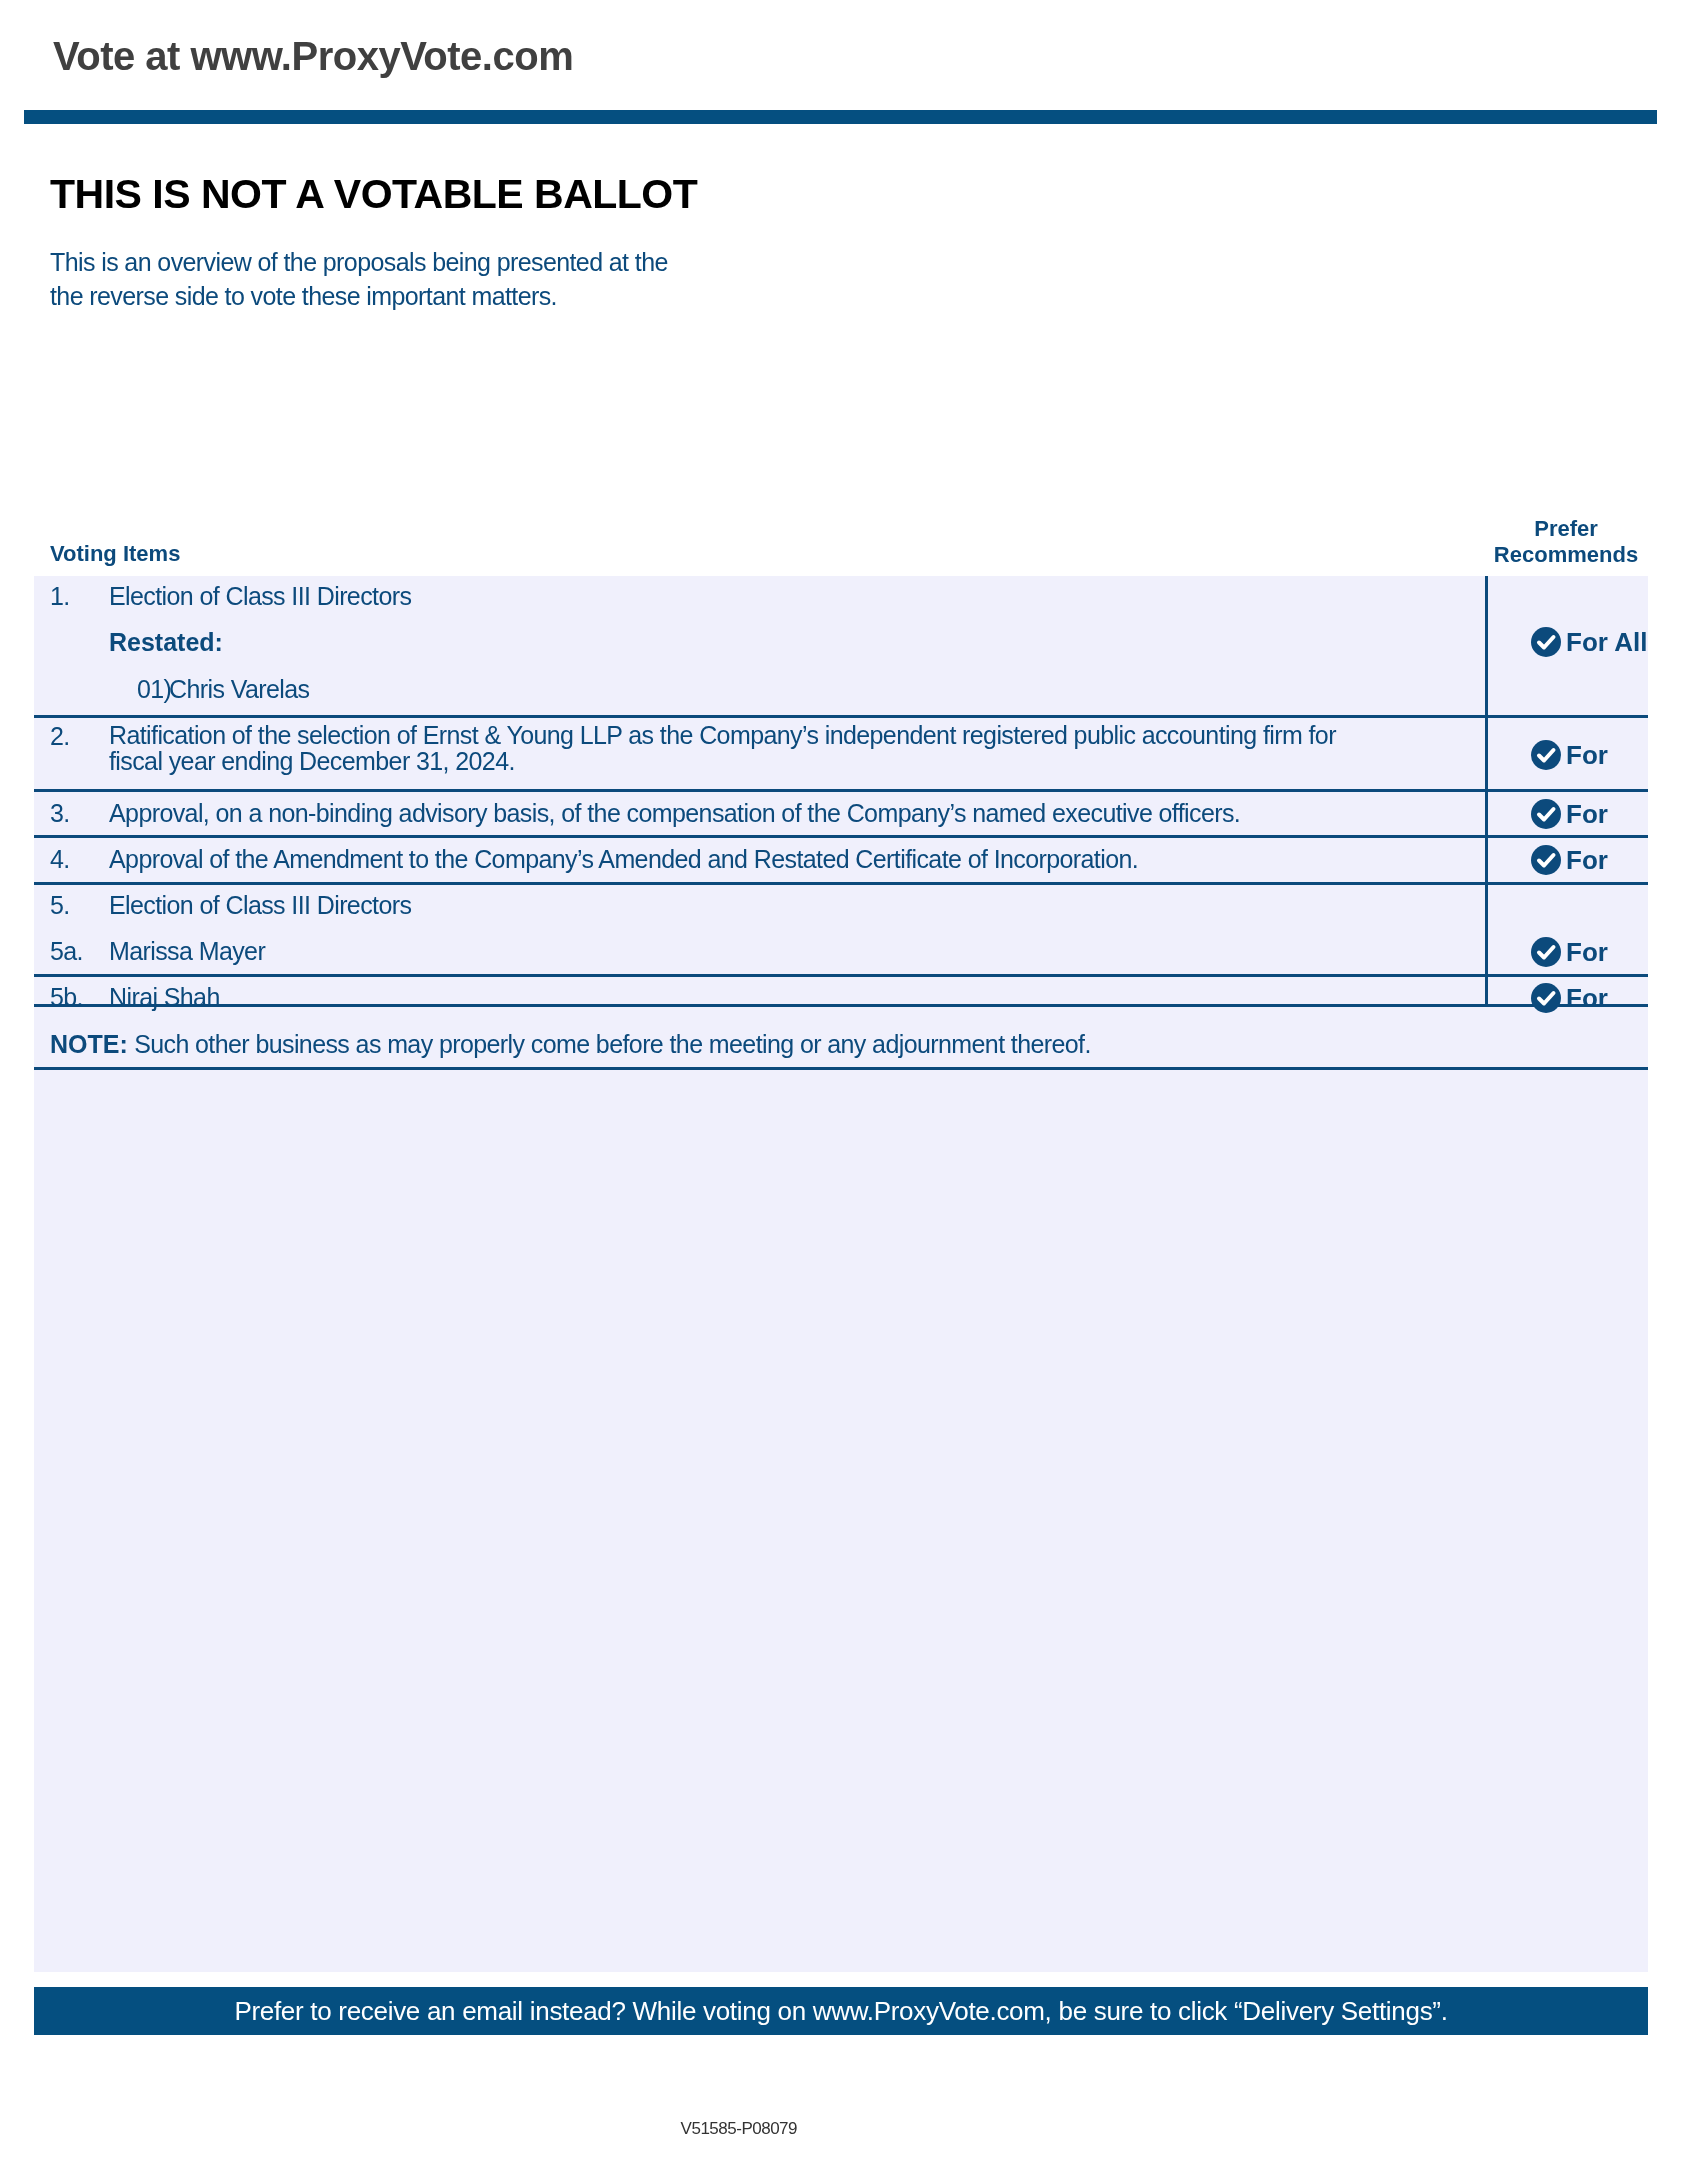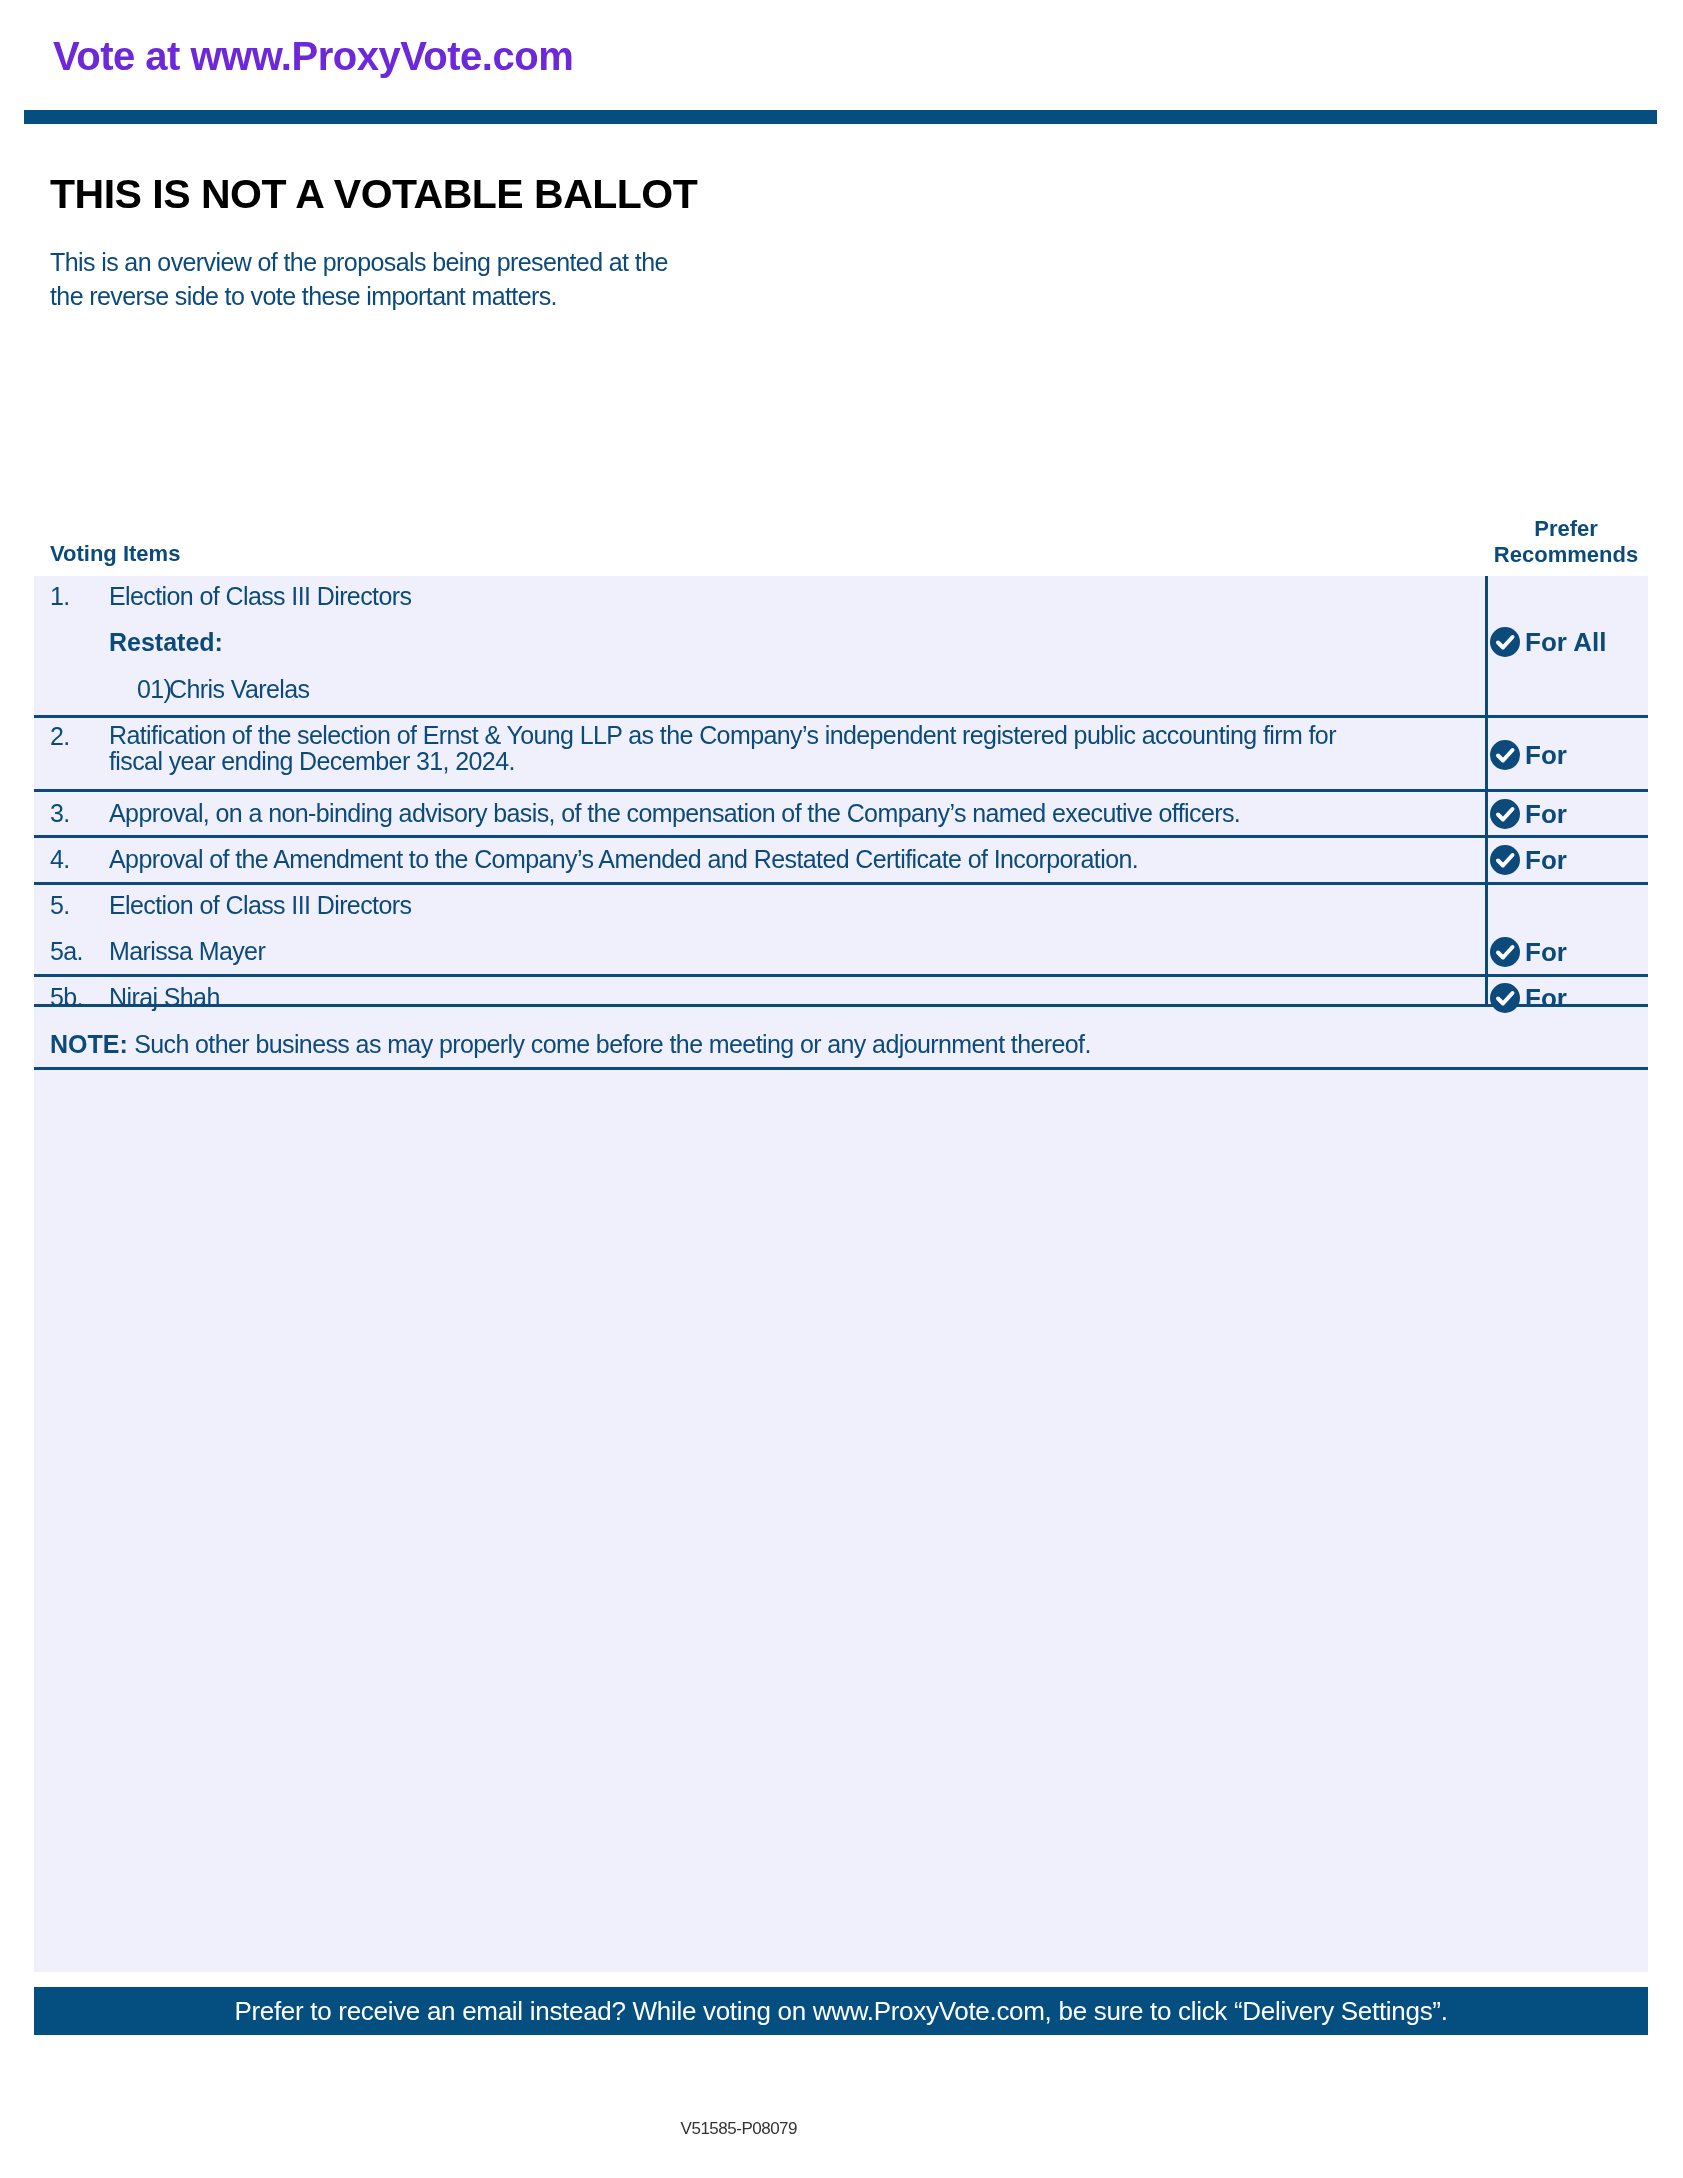--- a/index.html
+++ b/index.html
@@ -1,21 +1,21 @@
 <!DOCTYPE html>
 <html><head>
 <meta charset="utf-8">
 <style>
   * { box-sizing: border-box; margin: 0; padding: 0; }
   html, body { width: 1683px; height: 2178px; background: #ffffff; overflow: hidden; }
   body { position: relative; font-family: "Liberation Sans", "DejaVu Sans", sans-serif; color: #0c4a7c; }
 
   .vote-header {
     position: absolute; left: 53px; top: 34px;
-    font-size: 40px; font-weight: bold; color: #6d28d9; letter-spacing: -0.5px;
+    font-size: 40px; font-weight: bold; color: #404040; letter-spacing: -0.5px;
     white-space: nowrap;
     text-align: center;
   }
   .top-bar {
     position: absolute; left: 24px; top: 110px; width: 1633px; height: 14px;
     background: #054f80;
   }
   .page-title {
     position: absolute; left: 50px; top: 171px;
     font-size: 41px; font-weight: bold; color: #000000; letter-spacing: -0.5px;
@@ -49,21 +49,21 @@
   }
   .line {
     position: absolute; font-size: 25px; color: #0c4a7c; letter-spacing: -0.6px; white-space: nowrap;
   }
   .num { left: 16px; }
   .txt { left: 75px; }
   .bold { font-weight: bold; letter-spacing: 0; }
 
   .rec {
     position: absolute; left: 1455px; display: flex; align-items: center;
-    font-size: 26px; font-weight: bold; color: #0c4a7c; white-space: nowrap;
+    font-size: 26px; font-weight: bold; color: #0c4a7c; white-space: nowrap; padding-left: 41px;
   }
   .rec svg { width: 32px; height: 32px; margin-right: 4px; }
 
   .footer-banner {
     position: absolute; left: 34px; top: 1987px; width: 1614px; height: 48px;
     background: #054f80; color: #ffffff;
     font-size: 26px; line-height: 48px; text-align: center; white-space: nowrap; letter-spacing: -0.3px;
   }
   .doc-code {
     position: absolute; left: 653px; top: 2119px; width: 144px; text-align: right;

